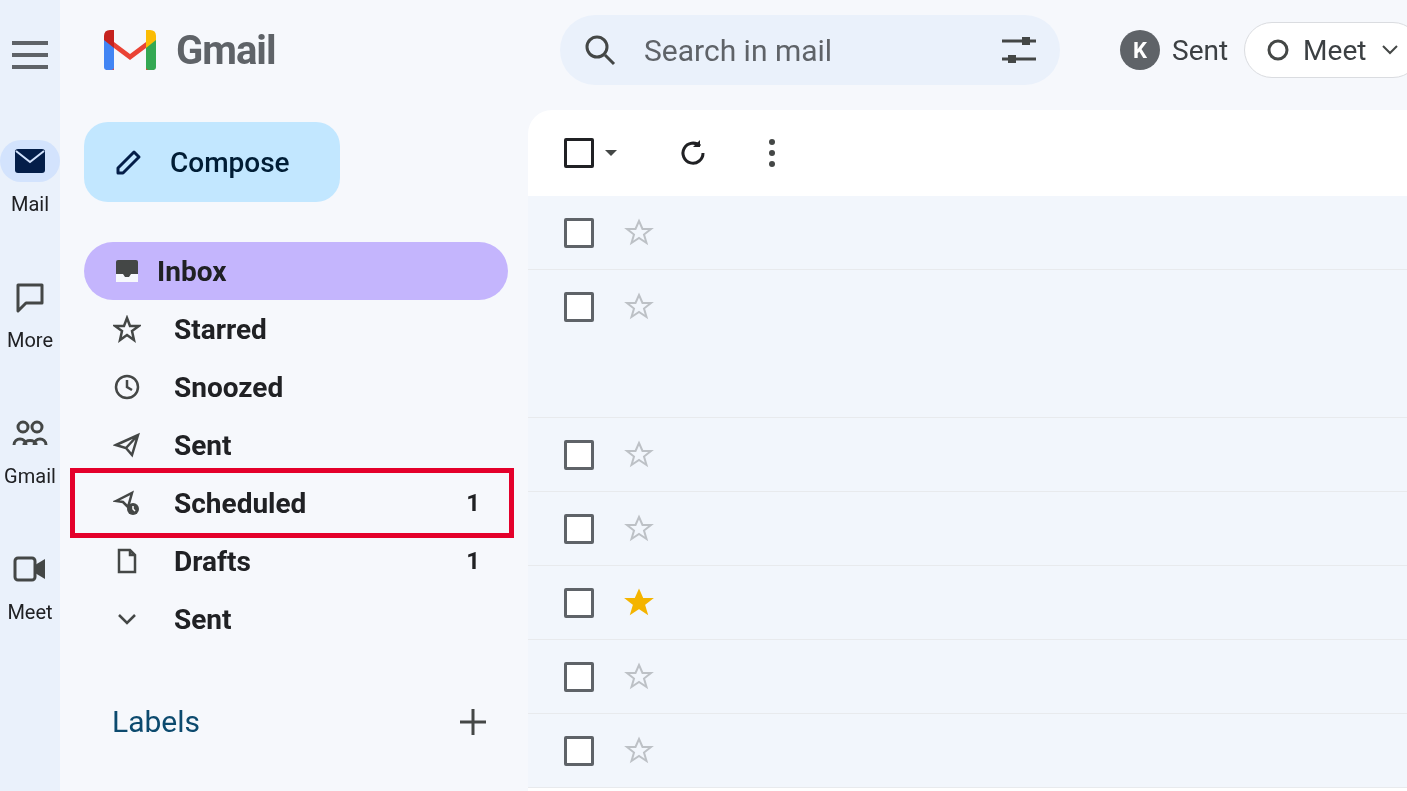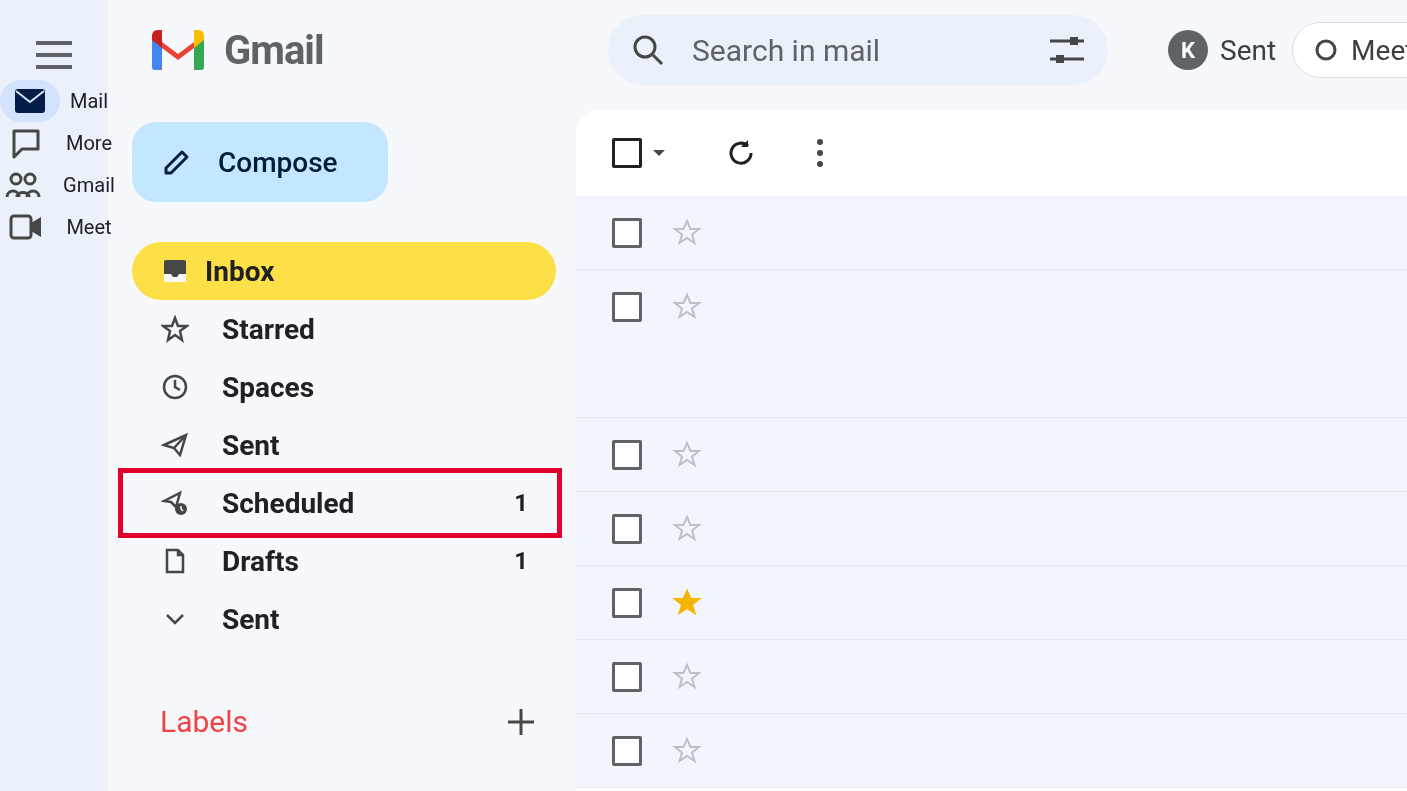--- a/index.html
+++ b/index.html
@@ -8,21 +8,21 @@
   
   .rail {
     width: 108px;
     background: #eaf1fb;
     display: flex;
     flex-direction: column;
     align-items: center;
     padding-top: 30px;
   }
   .hamburger { height: 50px; display:flex; align-items:center; justify-content:center; cursor:pointer; }
-  .rail-item { display:flex; flex-direction:row; align-items:center; gap:10px; cursor:pointer; }
+  .rail-item { margin-top: 60px; display:flex; flex-direction:column; align-items:center; gap:10px; cursor:pointer; }
   .rail-item:first-of-type { margin-top: 60px; }
   .rail-icon-bg { width:60px; height:42px; border-radius:21px; display:flex; align-items:center; justify-content:center; }
   .rail-icon-bg.active { background:#d3e3fd; }
   .rail-label { font-size:20px; color:#202124; }
 
   
   .main { flex:1; display:flex; flex-direction:column; }
 
   
   .header {
@@ -61,32 +61,32 @@
     padding-left:30px; font-size:28px; color:#001d35; cursor:pointer;
     margin-bottom: 40px; font-weight:500;
   }
   .nav-item {
     display:flex; align-items:center; gap:32px;
     height:58px; border-radius:29px; padding-left:28px; padding-right:28px;
     font-size:28px; color:#202124; cursor:pointer;
     position:relative;
     font-weight:bold;
   }
-  .nav-item.selected { background:#fde047; font-weight:700;gap:15px; }
+  .nav-item.selected { background:#c4b5fd; font-weight:700;gap:15px; }
   .nav-item.bold { font-weight:700; }
   .nav-count { margin-left:auto; font-size:24px; }
   .nav-icon { width:30px; display:flex; justify-content:center; }
   .highlight-box {
     position:absolute; left:-14px; right:-6px; top:-6px; bottom:-6px;
     border:5px solid #e4002b; pointer-events:none;
   }
   .labels-row {
     display:flex; align-items:center; justify-content:space-between;
     padding-left:28px; padding-right:20px; margin-top:56px;
-    font-size:30px; color:#ef4444;
+    font-size:30px; color:#0c4a6e;
   }
 
   
   .list-pane { flex:1; background:#fff; border-top-left-radius:24px; margin-top:10px; display:flex; flex-direction:column; overflow:hidden;}
   .toolbar { height:86px; display:flex; align-items:center; gap:60px; padding-left:36px; border-bottom:1px solid #fff;}
   .select-all { display:flex; align-items:center; gap:10px; }
   .mail-row { height:74px; display:flex; align-items:center; gap:30px; padding-left:36px; border-bottom:1px solid #e8eaed; background:#f2f6fc; }
   .mail-row.tall { height: 148px; align-items:flex-start; padding-top:22px;}
   .checkbox { width:30px; height:30px; border:3px solid #5f6368; border-radius:2px; background:#fff; cursor:pointer;}
 
@@ -220,21 +220,21 @@
             </span>
             <span>Starred</span>
           </div>
           <div class="nav-item">
             <span class="nav-icon">
               <svg width="28" height="28" viewBox="0 0 28 28" fill="none" stroke="#444746" stroke-width="2.5">
                 <circle cx="14" cy="14" r="11"></circle>
                 <path d="M14 7 V14 L19 17"></path>
               </svg>
             </span>
-            <span>Spaces</span>
+            <span>Snoozed</span>
           </div>
           <div class="nav-item">
             <span class="nav-icon">
               <svg width="28" height="28" viewBox="0 0 28 28" fill="none" stroke="#444746" stroke-width="2.5">
                 <path d="M3 14 L25 4 L19 24 L13 17 L3 14 Z M13 17 L25 4"></path>
               </svg>
             </span>
             <span>Sent</span>
           </div>
           <div class="nav-item bold">

